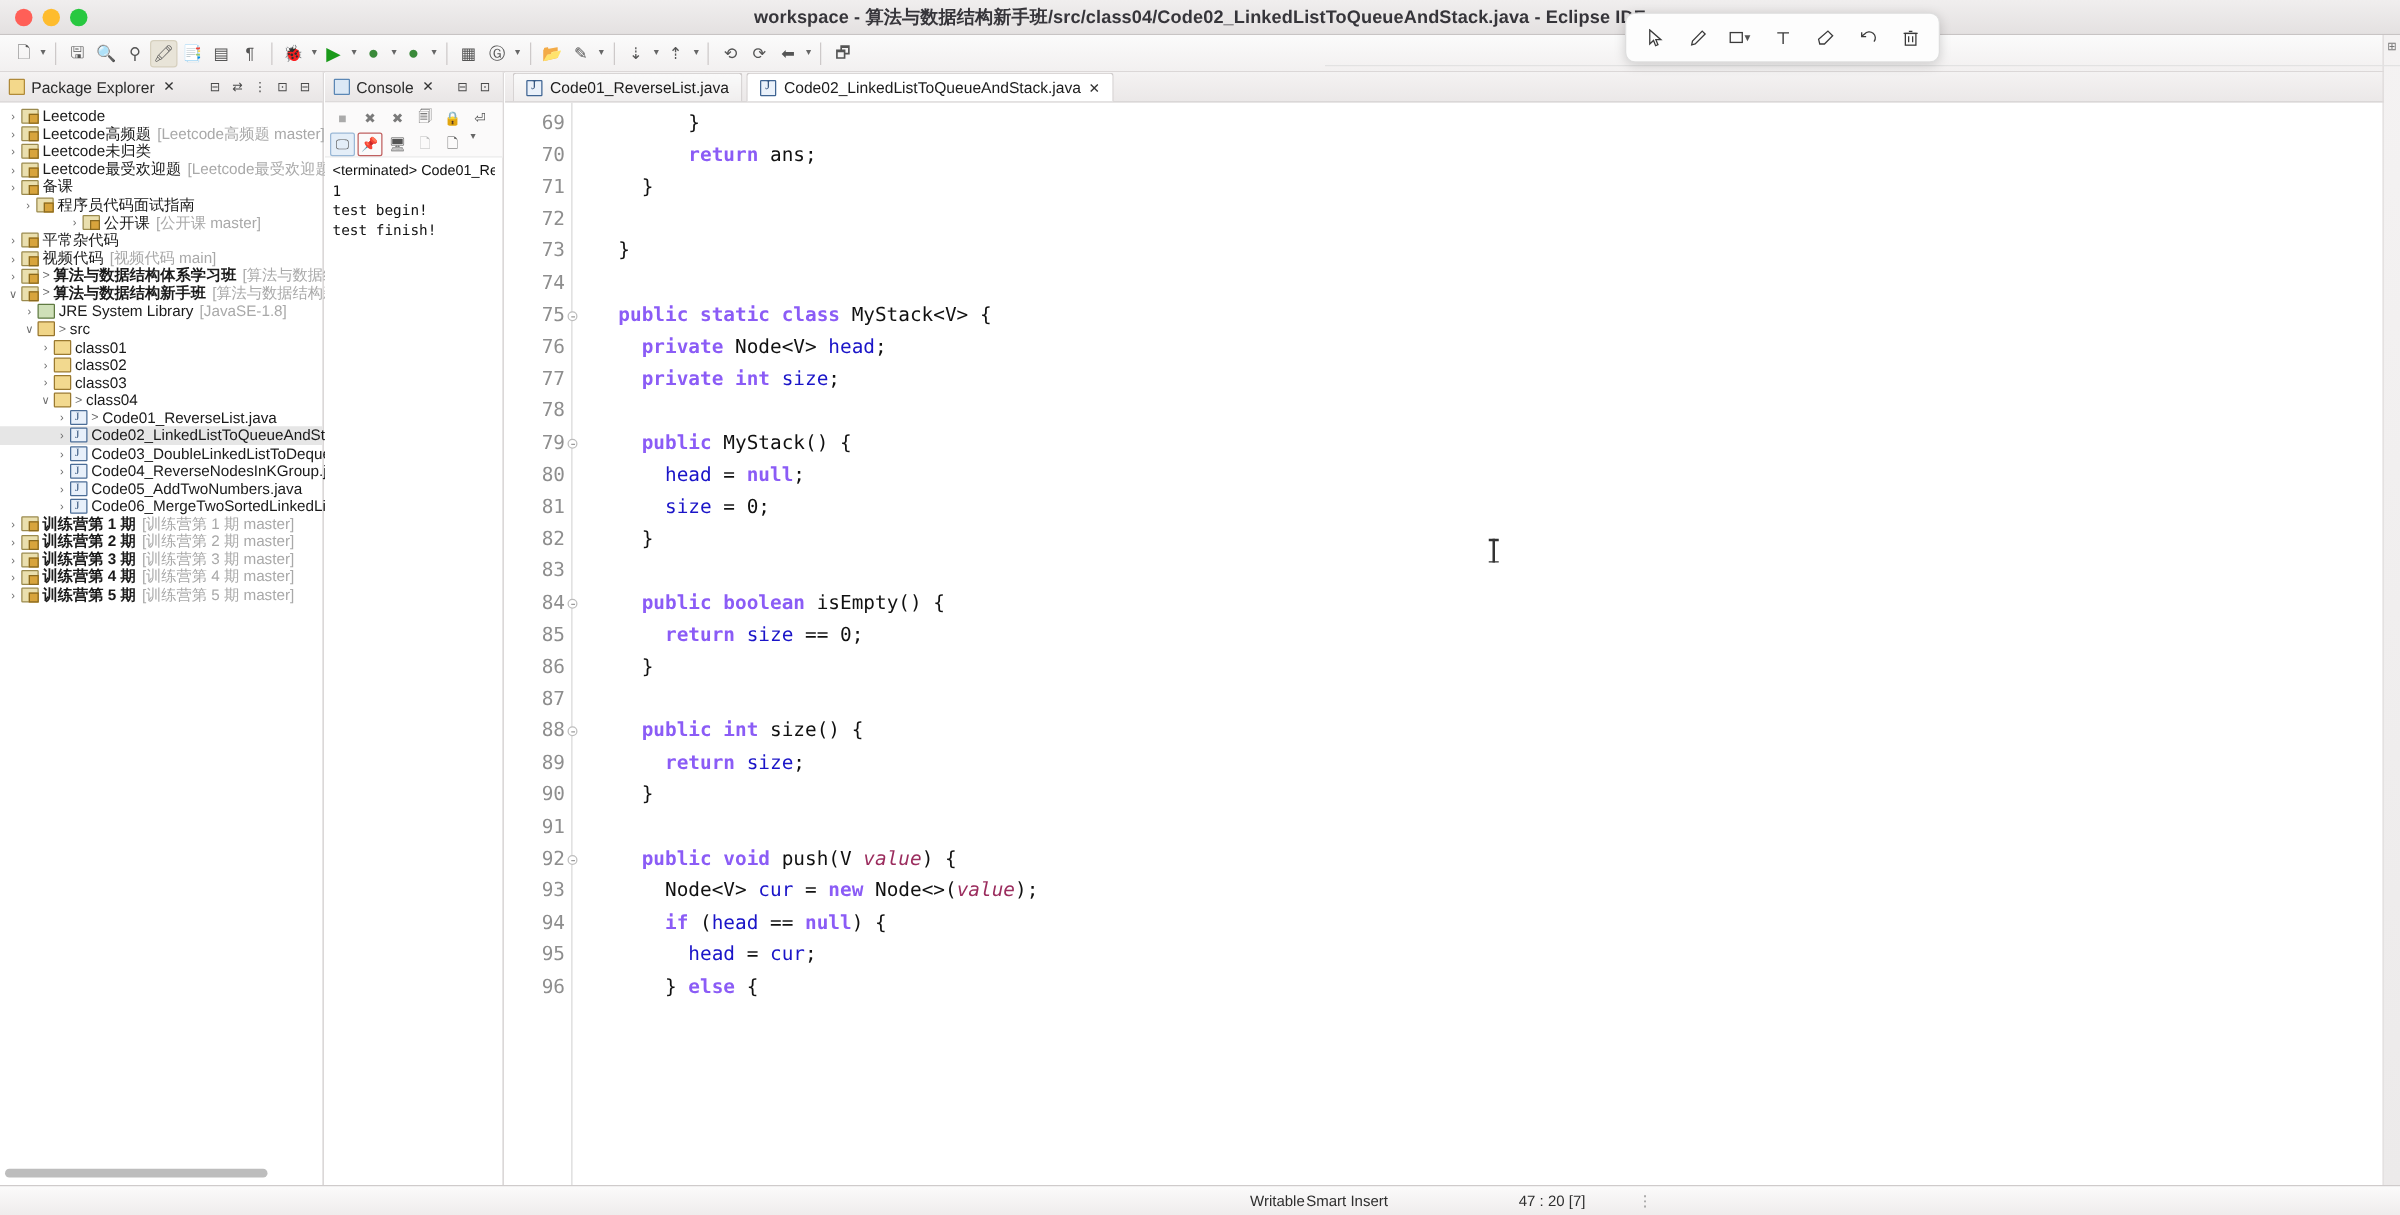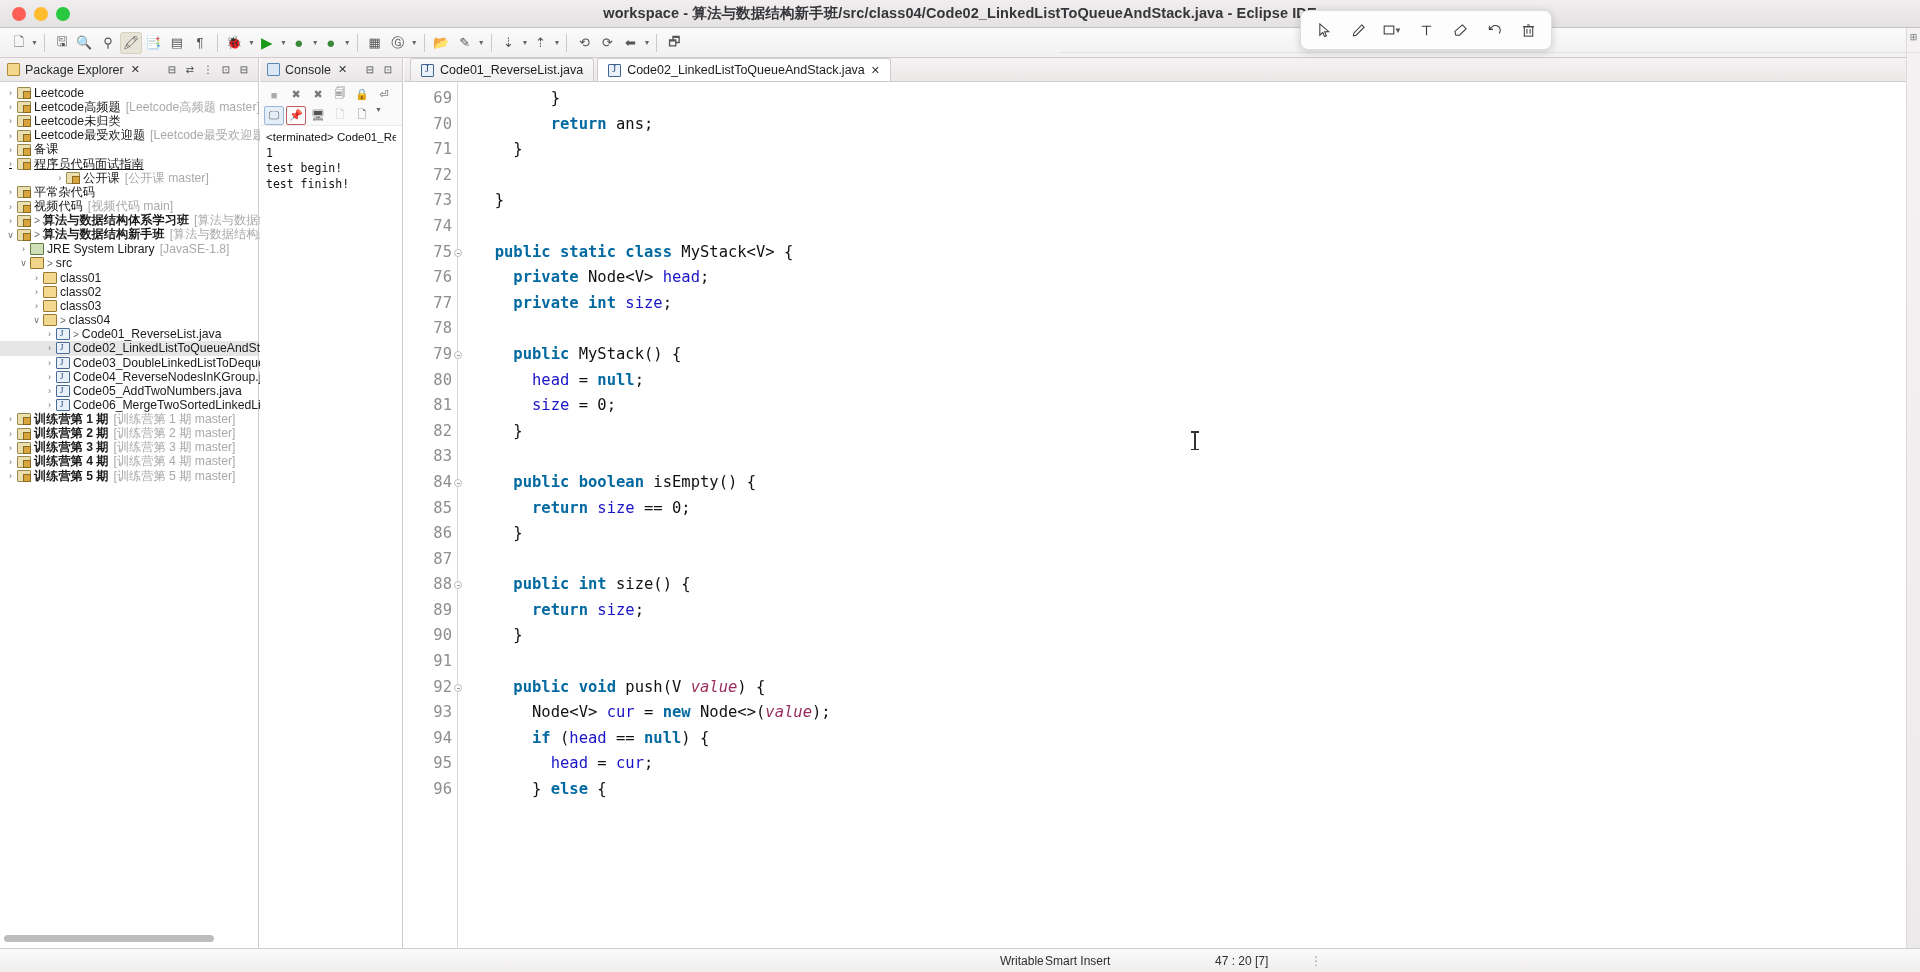--- a/index.html
+++ b/index.html
@@ -179,21 +179,21 @@
   .gutter-rule {
     position: absolute; right: 0; top: 0; bottom: 0; width: 1px;
     background: #d9d9d9;
   }
   .code {
     flex: 1; padding-top: 4px; padding-left: 18px;
     font-family: "DejaVu Sans Mono", monospace; font-size: 15.5px;
     color: #111; white-space: pre; overflow: hidden;
   }
   .cline { height: 25.6px; line-height: 25.6px; }
-  .kw { color: #0369a1; font-weight: bold; }
+  .kw { color: #8b5cf6; font-weight: bold; }
   .fld { color: #1a14c8; }
   .par { color: #9b2d5e; font-style: italic; }
   .pln { color: #111; }
 
   .vscroll {
     position: absolute; right: 2px; top: 120px; width: 9px; height: 240px;
     background: #c4c4c4; border-radius: 5px;
   }
   .caret-i {
     position: absolute; left: 790px; top: 373px; width: 2px; height: 19px;
@@ -332,21 +332,21 @@
           <span class="twist closed"></span>
           <span class="ticon folder"></span>
           <span class="tlabel">Leetcode最受欢迎题</span>
           <span class="tmeta">[Leetcode最受欢迎题 master]</span>
         </div>
         <div class="trow" style="padding-left: 4px;">
           <span class="twist closed"></span>
           <span class="ticon folder"></span>
           <span class="tlabel">备课</span>
         </div>
-        <div class="trow" style="padding-left: 4px; text-decoration: underline;">
+        <div class="trow" style="padding-left: 16px;">
           <span class="twist closed"></span>
           <span class="ticon folder"></span>
           <span class="tlabel">程序员代码面试指南</span>
         </div>
         <div class="trow" style="padding-left: 4px; justify-content: center;">
           <span class="twist closed"></span>
           <span class="ticon folder"></span>
           <span class="tlabel">公开课</span>
           <span class="tmeta">[公开课 master]</span>
         </div>

